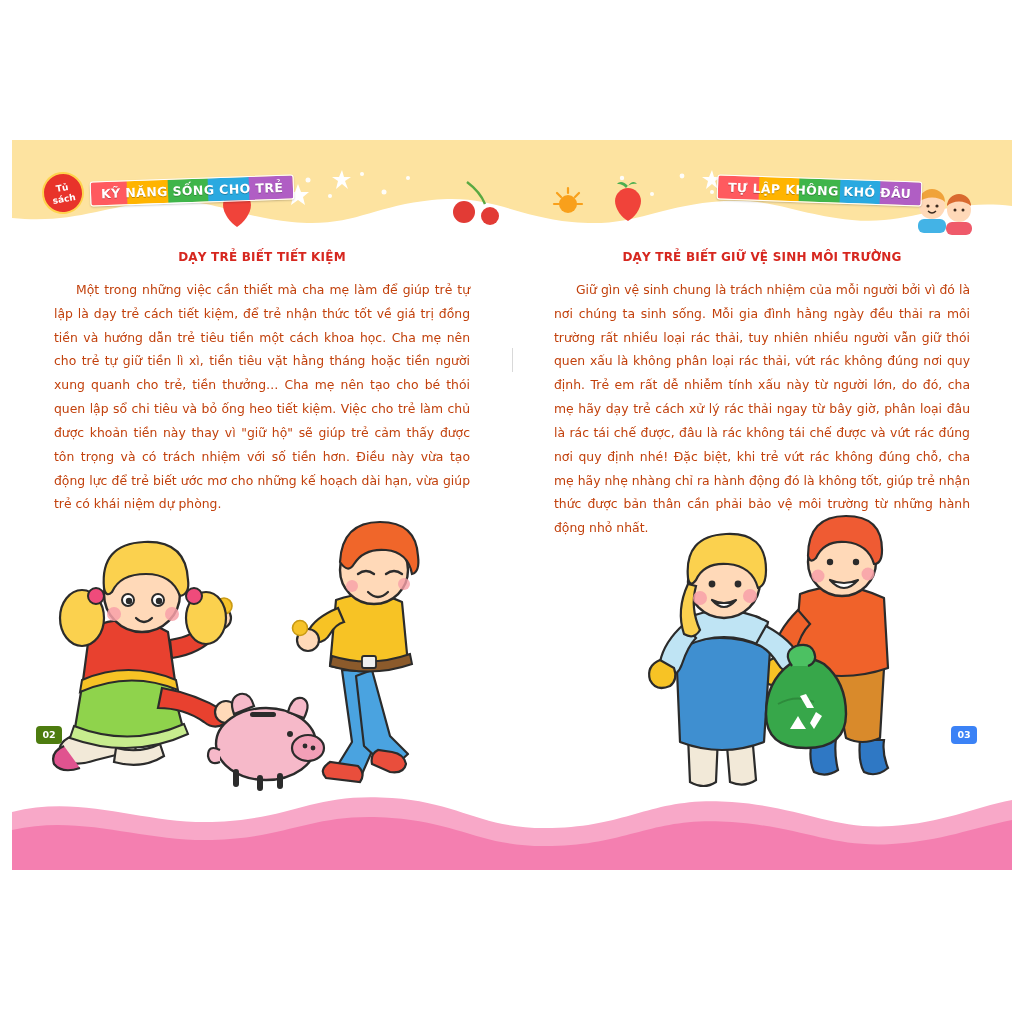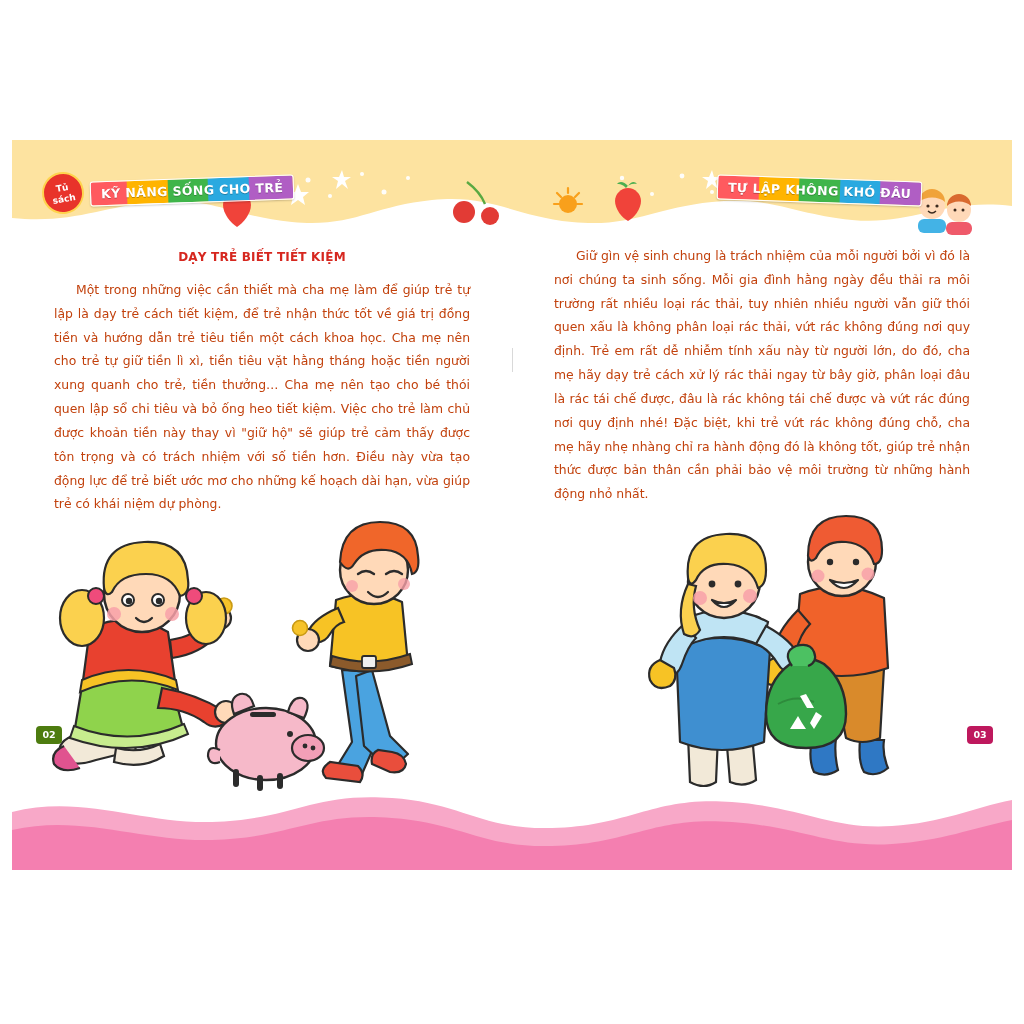--- a/index.html
+++ b/index.html
@@ -146,21 +146,21 @@
     background: #f5a0c0;
     border-radius: 4px;
     color: #ffffff;
     font-size: 9.5px;
     font-weight: bold;
     text-align: center;
     line-height: 18px;
     font-family: "DejaVu Sans", sans-serif;
   }
   .folio-left { left: 24px; background: #4d7c0f; }
-  .folio-right { right: 19px; background: #be185d; }
+  .folio-right { right: 35px; background: #3b82f6; }
 </style>
 </head>
 <body>
 
 <div class="page">
   <div class="spread">
 
     <div class="top-band">
       <svg width="1000" height="100" viewBox="0 0 1000 100">
         <path d="M0,0 H1000 V66 C930,58 900,86 840,80 C780,74 760,56 700,62 C640,68 620,88 560,82
@@ -315,20 +315,21 @@
               <path d="M224,272 l0,12 M248,278 l0,10 M268,276 l0,10" stroke="#2b2b2b" stroke-width="6" stroke-linecap="round"></path>
               <path d="M208,250 q-12,-6 -12,6 q2,10 12,6" fill="#f6b9c9" stroke="#2b2b2b" stroke-width="2.2"></path>
             </g>
           </svg>
         </div>
 
         <div class="folio folio-left">02</div>
       </div>
 
       <div class="col">
+        <h2 class="head">DẠY TRẺ BIẾT GIỮ VỆ SINH MÔI TRƯỜNG</h2>
         <p class="body">Giữ gìn vệ sinh chung là trách nhiệm của mỗi người bởi vì đó là nơi chúng ta sinh sống. Mỗi gia đình hằng ngày đều thải ra môi trường rất nhiều loại rác thải, tuy nhiên nhiều người vẫn giữ thói quen xấu là không phân loại rác thải, vứt rác không đúng nơi quy định. Trẻ em rất dễ nhiễm tính xấu này từ người lớn, do đó, cha mẹ hãy dạy trẻ cách xử lý rác thải ngay từ bây giờ, phân loại đâu là rác tái chế được, đâu là rác không tái chế được và vứt rác đúng nơi quy định nhé! Đặc biệt, khi trẻ vứt rác không đúng chỗ, cha mẹ hãy nhẹ nhàng chỉ ra hành động đó là không tốt, giúp trẻ nhận thức được bản thân cần phải bảo vệ môi trường từ những hành động nhỏ nhất.</p>
 
         <div class="art">
           <svg width="500" height="300" viewBox="0 0 500 300">
 
             <g>
 
               <path d="M300,238 q-4,22 2,34 q12,6 24,-2 q-4,-16 -2,-32 z" fill="#2f78c4" stroke="#2b2b2b" stroke-width="2.2"></path>
               <path d="M348,240 q-2,22 4,32 q12,6 24,-4 q-6,-14 -4,-28 z" fill="#2f78c4" stroke="#2b2b2b" stroke-width="2.2"></path>
 

